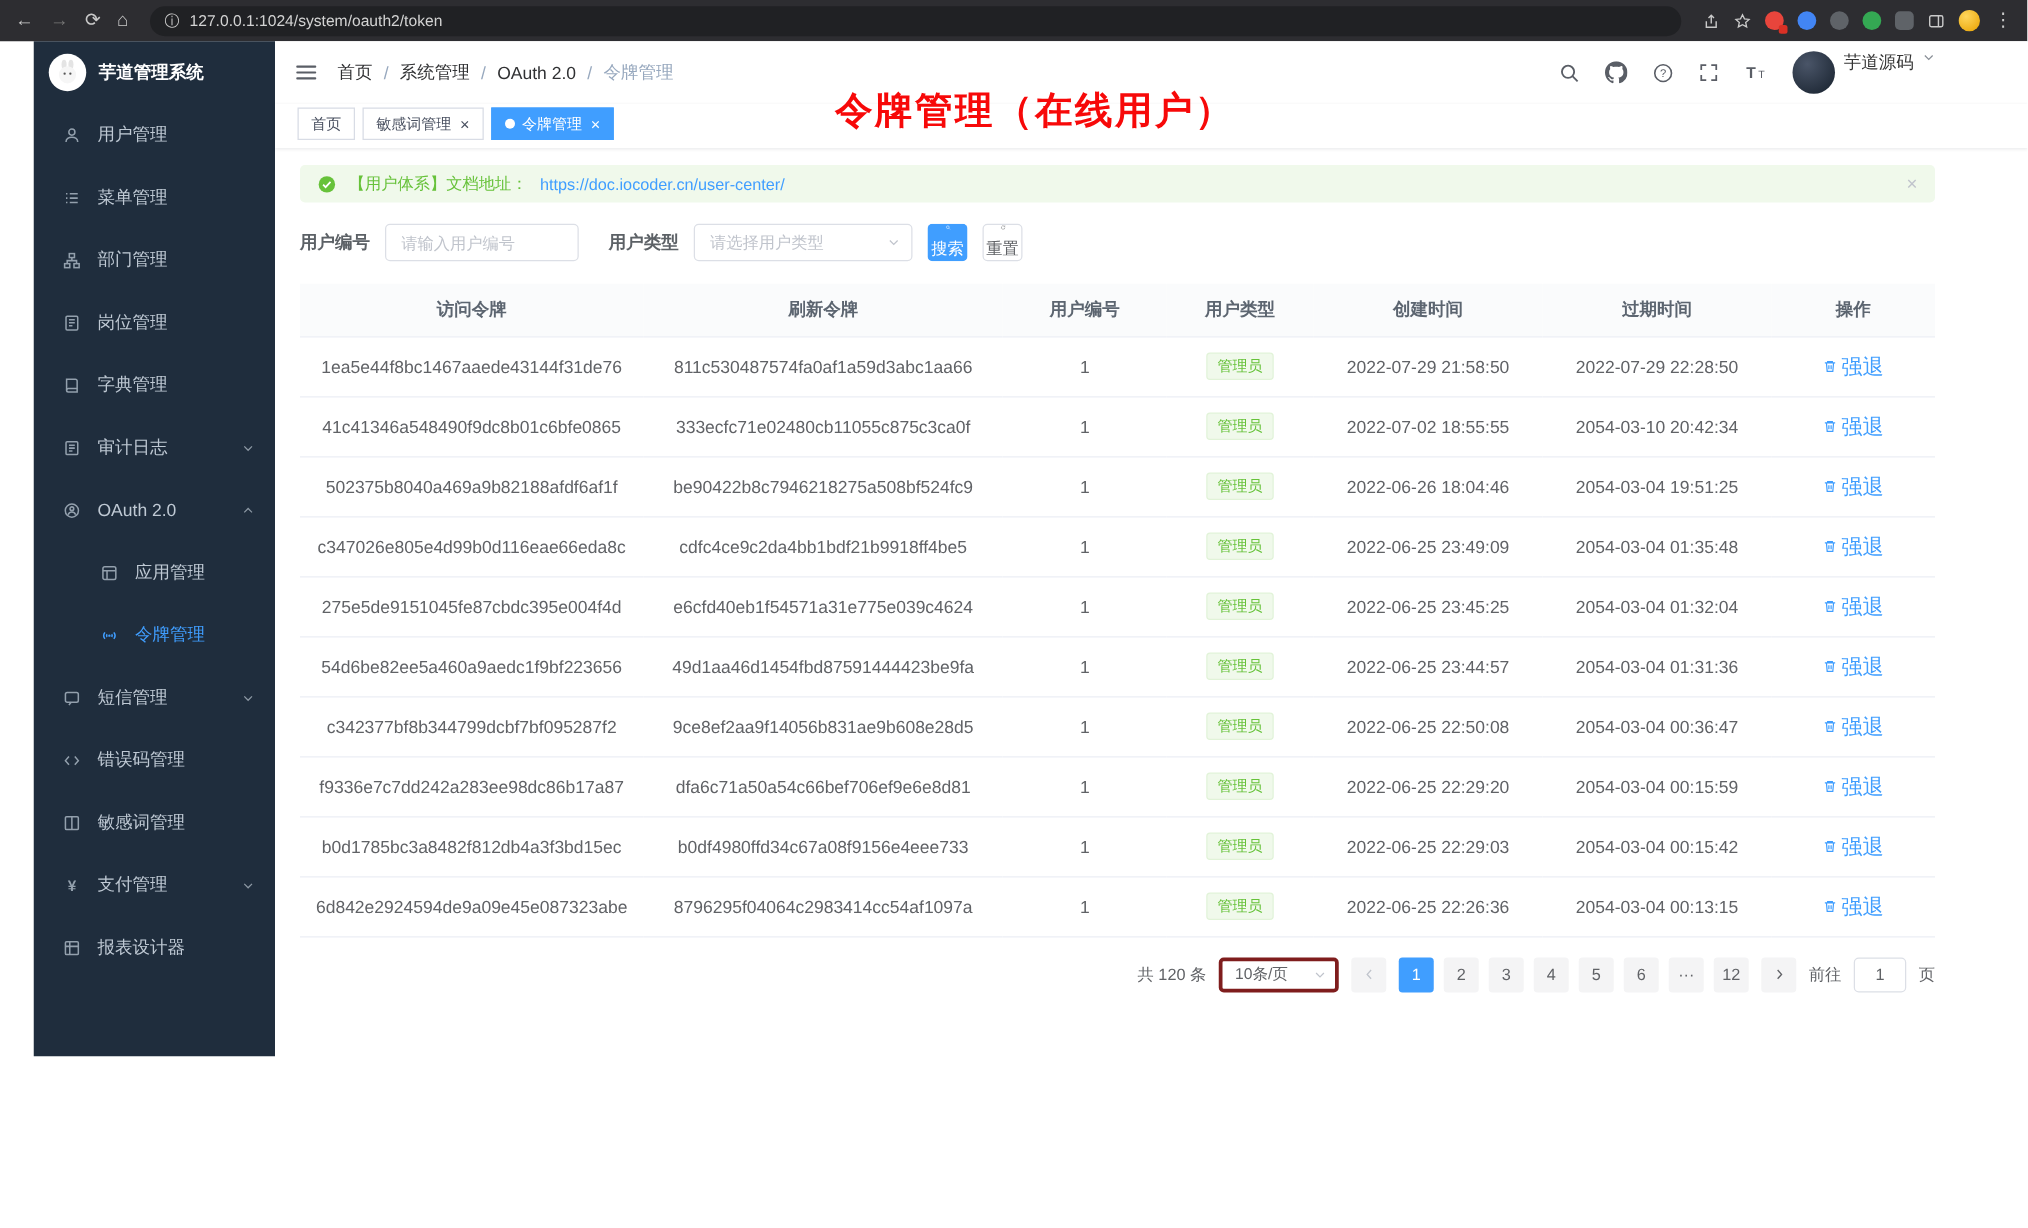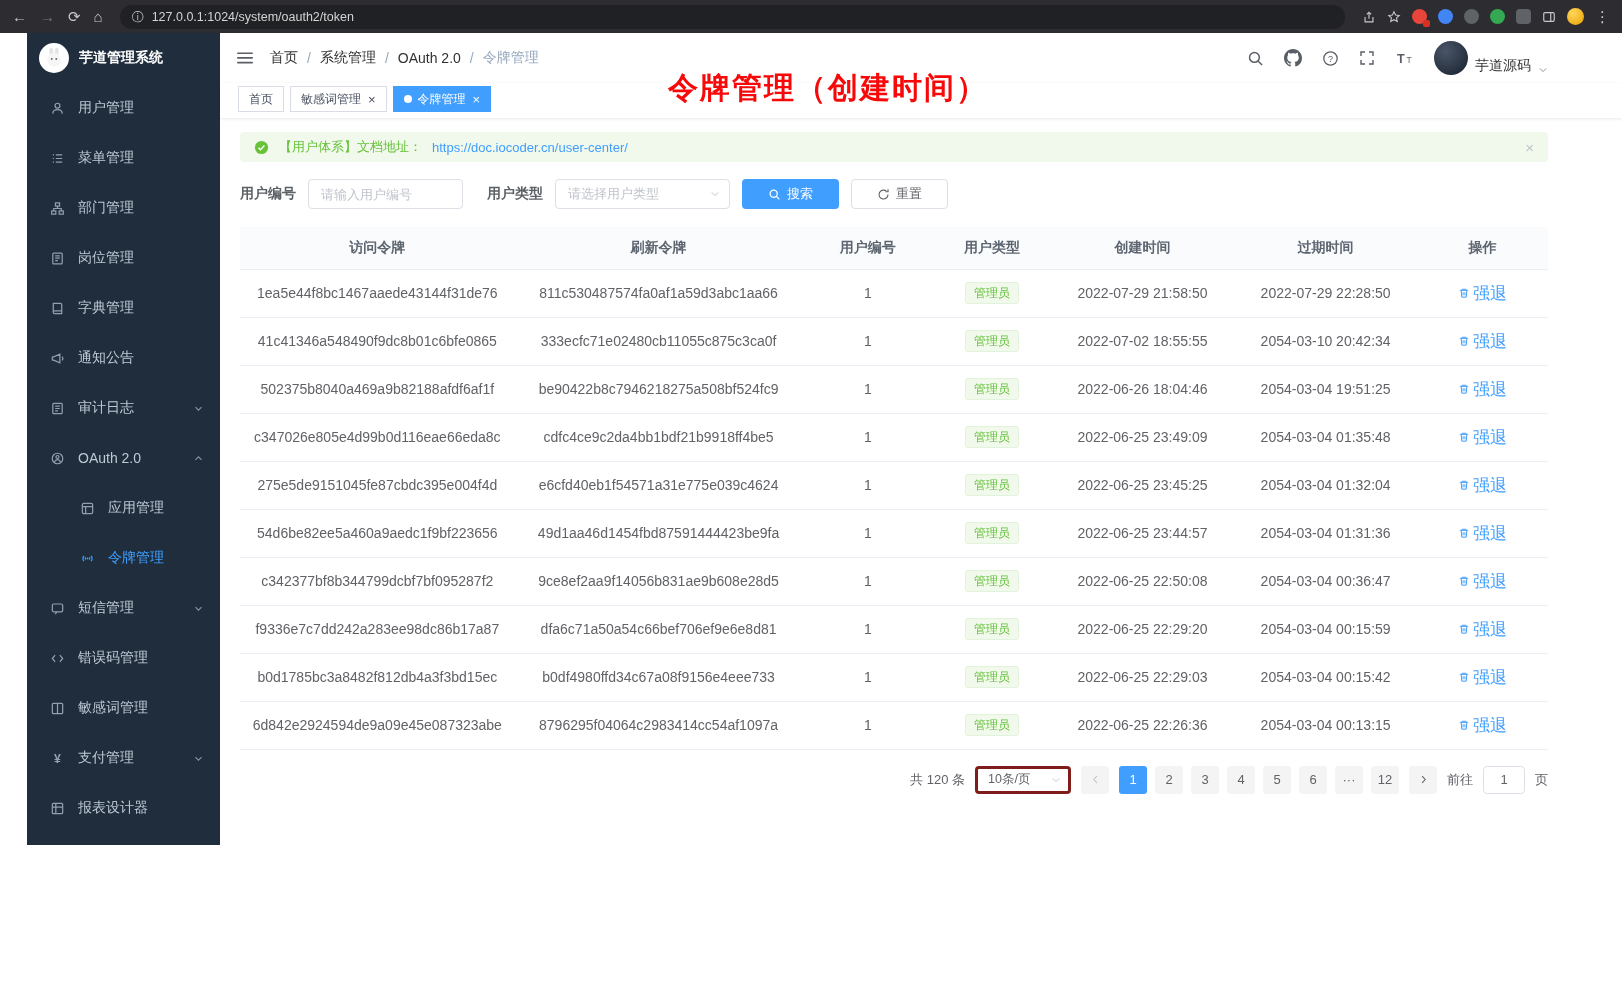--- a/index.html
+++ b/index.html
@@ -41,21 +41,21 @@
   
   .main { flex: 1; display: flex; flex-direction: column; min-width: 0; background: #fff; position: relative; }
   .navbar { height: 50px; display: flex; align-items: center; padding: 0 74px 0 16px; flex-shrink: 0; }
   .hamburger { color: #5a5e66; cursor: pointer; }
   .breadcrumb { margin-left: 16px; font-size: 14px; color: #303133; display: flex; gap: 9px; align-items: center; }
   .bc-sep { color: #97a8be; }
   .bc-item { cursor: pointer; }
   .bc-item.last { color: #97a8be; cursor: default; }
   .nav-tools { margin-left: auto; display: flex; align-items: center; gap: 20px; color: #5a5e66; }
   .tool { display: flex; align-items: center; cursor: pointer; }
-  .nav-user { display: flex; align-items: flex-end; gap: 7px; cursor: pointer; font-family: Liberation Serif, serif; }
+  .nav-user { display: flex; align-items: flex-start; gap: 7px; cursor: pointer; font-family: Liberation Serif, serif; }
   .nav-avatar { width: 34px; height: 34px; border-radius: 50%; background: radial-gradient(circle at 35% 30%, #4a5568, #16202c); }
   .nav-username { font-size: 14px; color: #333; }
   .nav-caret { color: #8a8f97; display: flex; }
 
   
   .tabbar { display: flex; align-items: center; gap: 6px; padding: 3px 74px 6px 18px; box-shadow: 0 1px 3px rgba(0,21,41,.10); position: relative; z-index: 2; flex-shrink: 0; }
   .tab { display: inline-flex; align-items: center; gap: 6px; height: 26px; padding: 0 10px; border: 1px solid #d8dce5; background: #fff; color: #495060; font-size: 12px; cursor: pointer; white-space: nowrap; }
   .tab .dot { width: 8px; height: 8px; border-radius: 50%; background: #fff; display: none; }
   .tab.active { background: #409eff; border-color: #409eff; color: #fff; }
   .tab.active .dot { display: inline-block; }
@@ -69,21 +69,21 @@
   .alert-close { margin-left: auto; color: #c0c4cc; font-size: 15px; cursor: pointer; }
 
   .filters { display: flex; align-items: center; gap: 12px; margin: 17px 0 18px; }
   .f-group { display: flex; align-items: center; gap: 12px; }
   .f-label { font-weight: 700; color: #5c6166; font-size: 14px; }
   .f-input { width: 155px; height: 30px; border: 1px solid #dcdfe6; border-radius: 4px; padding: 0 12px; font-size: 13px; color: #606266; outline: none; font-family: inherit; }
   .f-input::placeholder { color: #c0c4cc; }
   .f-select { width: 175px; height: 30px; border: 1px solid #dcdfe6; border-radius: 4px; padding: 0 9px 0 12px; font-size: 13px; display: flex; align-items: center; justify-content: space-between; background: #fff; cursor: pointer; }
   .f-select .ph { color: #c0c4cc; }
   .f-select .sel-caret { color: #c0c4cc; display: flex; }
-  .btn { height: 30px; padding: 0 25px; border-radius: 4px; font-size: 13px; display: inline-flex; align-items: center; gap: 6px; cursor: pointer; border: 1px solid transparent; font-family: inherit; }
+  .btn { height: 30px; padding: 0 2px; border-radius: 4px; font-size: 13px; display: inline-flex; align-items: center; gap: 6px; cursor: pointer; border: 1px solid transparent; font-family: inherit; flex-direction: column; }
   .btn-primary { background: #409eff; color: #fff; }
   .btn-plain { background: #fff; border-color: #dcdfe6; color: #606266; }
 
   table { width: 100%; border-collapse: collapse; table-layout: fixed; }
   th { height: 42px; font-size: 14px; color: #5c6570; font-weight: 700; background: #fafbfc; border-bottom: 1px solid #ebeef5; text-align: center; }
   td { height: 48px; font-size: 14px; color: #606266; border-bottom: 1px solid #ebeef5; text-align: center; overflow: hidden; white-space: nowrap; }
   .badge { display: inline-block; padding: 1px 8px; font-size: 12px; color: #67c23a; background: #f0f9eb; border: 1px solid #e1f3d8; border-radius: 3px; line-height: 18px; }
   .action-link { color: #409eff; font-size: 17px; display: inline-flex; align-items: center; gap: 3px; cursor: pointer; }
 
   .pagination { display: flex; align-items: center; justify-content: flex-end; gap: 10px; margin-top: 16px; font-size: 13px; color: #606266; }
@@ -196,29 +196,20 @@
             <svg width="15" height="15" viewBox="0 0 16 16" fill="none" stroke="currentColor" stroke-width="1.3">
               <path d="M3.5 2.5h7.5A1.5 1.5 0 0 1 12.5 4v9.5H5A1.5 1.5 0 0 1 3.5 12z"></path>
               <path d="M3.5 12A1.5 1.5 0 0 1 5 10.5h7.5"></path>
             </svg>
           </span>
           <span class="mi-label">字典管理</span>
         </div>
         <div class="menu-item">
           <span class="mi-icon">
             <svg width="15" height="15" viewBox="0 0 16 16" fill="none" stroke="currentColor" stroke-width="1.3">
-              <path d="M2.5 6.5v3l2 .5 6 2.5V3.5l-6 2.5z"></path>
-              <path d="M12.8 6a2.6 2.6 0 0 1 0 4"></path>
-            </svg>
-          </span>
-          <span class="mi-label">通知公告</span>
-        </div>
-        <div class="menu-item">
-          <span class="mi-icon">
-            <svg width="15" height="15" viewBox="0 0 16 16" fill="none" stroke="currentColor" stroke-width="1.3">
               <rect x="3" y="2.5" width="10" height="11" rx="1"></rect>
               <path d="M5.5 5.5h5M5.5 8h5M5.5 10.5h3"></path>
             </svg>
           </span>
           <span class="mi-label">审计日志</span>
           <span class="mi-arrow">
             <svg width="11" height="11" viewBox="0 0 16 16">
               <path d="M3.5 6l4.5 4.5L12.5 6" fill="none" stroke="currentColor" stroke-width="1.5"></path>
             </svg>
           </span>
@@ -650,13 +641,13 @@
           </button>
         <span>前往</span>
         <input class="pg-goto-input" value="1" style="">
         <span>页</span>
       </div>
 
     </div>
   </div>
 </div>
 
-<div class="annotation">令牌管理（创建时间）</div>
+<div class="annotation">令牌管理（在线用户）</div>
 
 </body></html>

